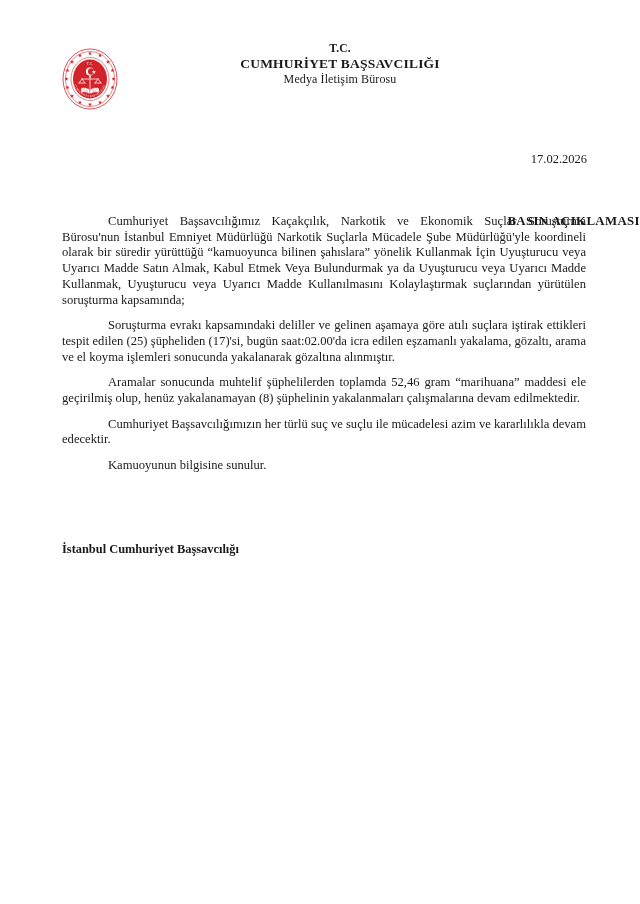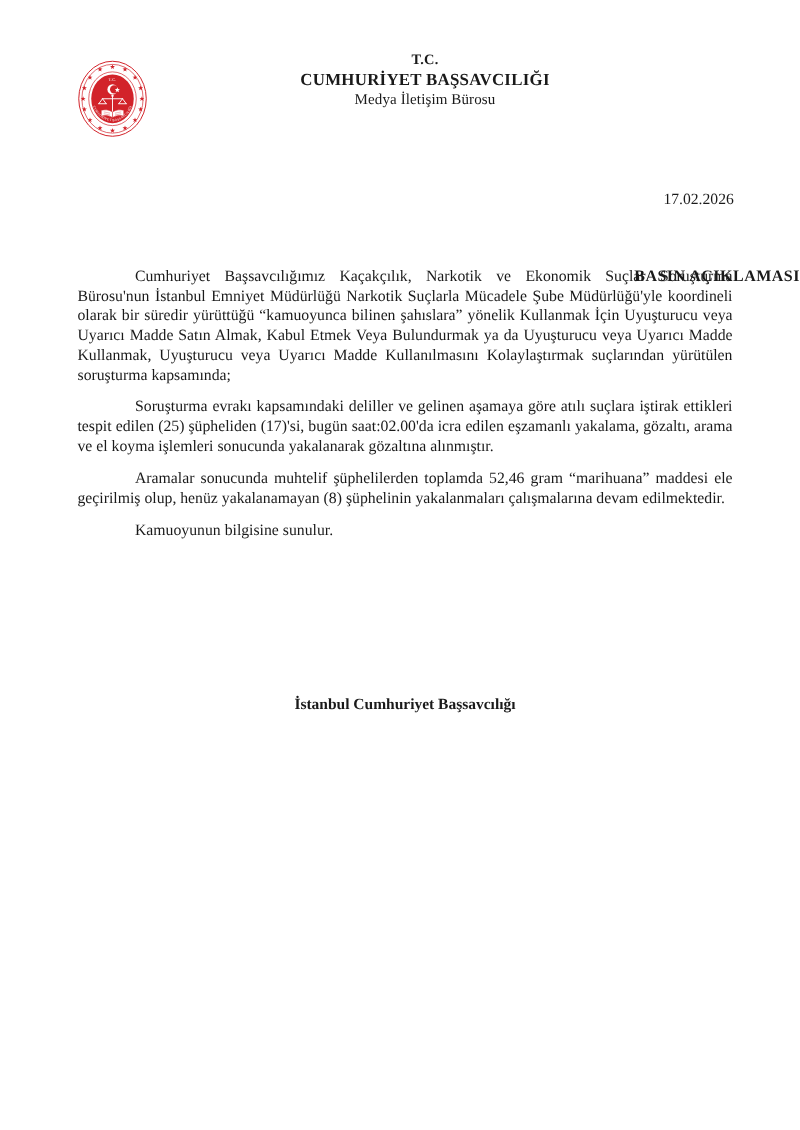--- a/index.html
+++ b/index.html
@@ -104,23 +104,23 @@
     text-align: justify;
     text-justify: inter-word;
     text-indent: 46px;
     hyphens: none;
   }
   p.para.last-of-block { margin-bottom: 2px; }
 
   .signature {
     position: absolute;
     left: 62px;
-    top: 556px;
+    top: 542px;
     width: 524px;
-    text-align: center;
+    text-align: left;
     font-size: 12.4px;
     font-weight: bold;
   }
 </style>
 </head>
 <body>
 
 <div class="page">
 
   <div class="header">
@@ -205,18 +205,19 @@
   </div>
 
   <div class="date-row">17.02.2026</div>
 
   <div class="doc-title">BASIN AÇIKLAMASI</div>
 
   <div class="body-area">
     <p class="para">Cumhuriyet Başsavcılığımız Kaçakçılık, Narkotik ve Ekonomik Suçlar Soruşturma Bürosu'nun İstanbul Emniyet Müdürlüğü Narkotik Suçlarla Mücadele Şube Müdürlüğü'yle koordineli olarak bir süredir yürüttüğü “kamuoyunca bilinen şahıslara” yönelik Kullanmak İçin Uyuşturucu veya Uyarıcı Madde Satın Almak, Kabul Etmek Veya Bulundurmak ya da Uyuşturucu veya Uyarıcı Madde Kullanmak, Uyuşturucu veya Uyarıcı Madde Kullanılmasını Kolaylaştırmak suçlarından yürütülen soruşturma kapsamında;</p>
     <p class="para">Soruşturma evrakı kapsamındaki deliller ve gelinen aşamaya göre atılı suçlara iştirak ettikleri tespit edilen (25) şüpheliden (17)'si, bugün saat:02.00'da icra edilen eşzamanlı yakalama, gözaltı, arama ve el koyma işlemleri sonucunda yakalanarak gözaltına alınmıştır.</p>
     <p class="para">Aramalar sonucunda muhtelif şüphelilerden toplamda 52,46 gram “marihuana” maddesi ele geçirilmiş olup, henüz yakalanamayan (8) şüphelinin yakalanmaları çalışmalarına devam edilmektedir.</p>
+    <p class="para">Cumhuriyet Başsavcılığımızın her türlü suç ve suçlu ile mücadelesi azim ve kararlılıkla devam edecektir.</p>
     <p class="para last-of-block">Kamuoyunun bilgisine sunulur.</p>
   </div>
 
   <div class="signature">İstanbul Cumhuriyet Başsavcılığı</div>
 
 </div>
 
 </body></html>

